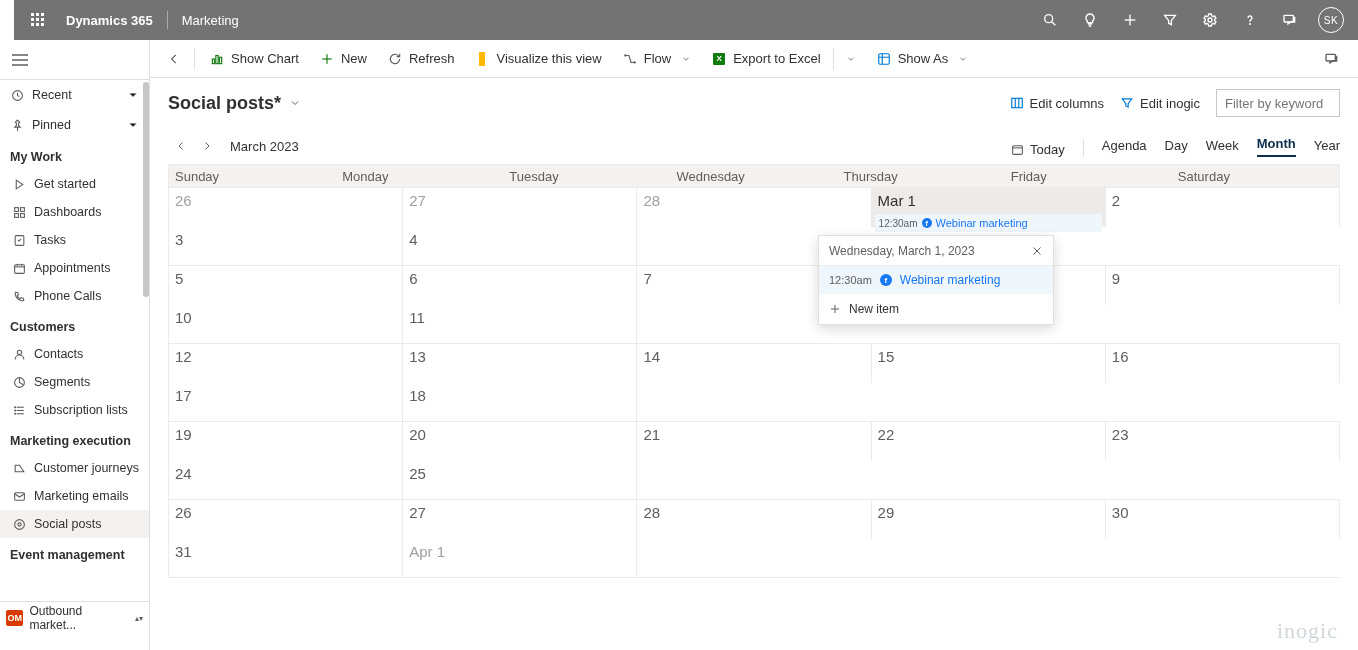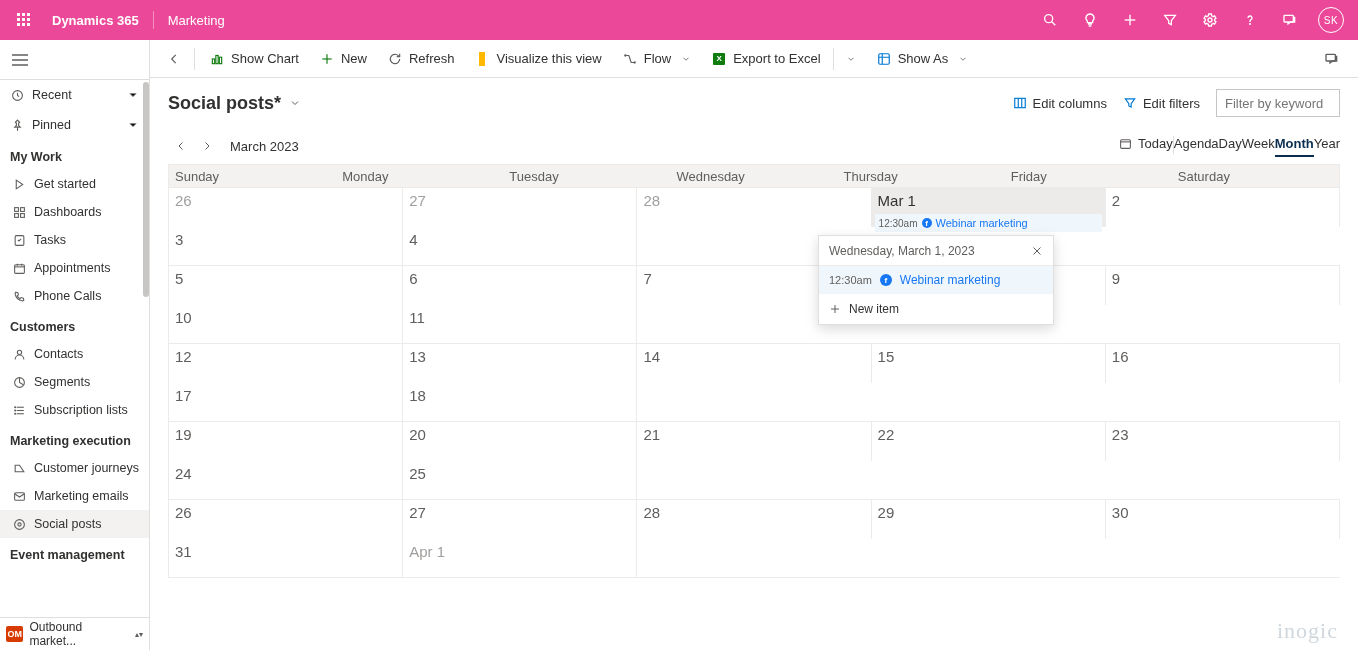--- a/index.html
+++ b/index.html
@@ -1,17 +1,17 @@
 <!DOCTYPE html>
 <html><head>
 <meta charset="utf-8">
 <style>
 * { margin:0; padding:0; box-sizing:border-box; font-family:"Segoe UI",Arial,sans-serif; }
 html,body { width:1358px; height:650px; overflow:hidden; background:#fff; color:#323130; }
-.topbar { height:40px; background:#ec4899; color:#fff; display:flex; align-items:center; padding:0 6px; font-size:13px; }
+.topbar { height:40px; background:#737373; color:#fff; display:flex; align-items:center; padding:0 6px; font-size:13px;margin-left:14px; }
 .topbar .waffle { width:36px; height:40px; display:flex; align-items:center; justify-content:center; cursor:pointer; }
 .waffle span { width:14px; height:14px; display:grid; grid-template-columns:repeat(3,3px); grid-template-rows:repeat(3,3px); gap:2px; }
 .waffle span i { background:#fff; width:3px; height:3px; display:block; }
 .topbar .brand { font-weight:600; padding:0 10px; }
 .topbar .divider { width:1px; height:18px; background:rgba(255,255,255,.4); margin:0 4px; }
 .topbar .module { padding:0 10px; }
 .topbar .spacer { flex:1; }
 .topbar .ticon { width:40px; height:40px; display:flex; align-items:center; justify-content:center; cursor:pointer; }
 .topbar .ticon svg { stroke:#fff; fill:none; }
 .avatar { width:26px;height:26px;border:1px solid #fff;border-radius:50%;display:flex;align-items:center;justify-content:center;font-size:10px;letter-spacing:.5px;margin:0 8px;cursor:pointer;}
@@ -20,40 +20,40 @@
 .hamburger { height:40px; border-bottom:1px solid #e1dfdd; display:flex;align-items:center;padding-left:12px;cursor:pointer;}
 .hamburger svg{stroke:#605e5c;}
 .sbscroll { position:absolute; right:0; top:42px; width:6px; height:215px; background:#c8c6c4; border-radius:3px;}
 .nav-sec-title { padding:10px 10px 6px 10px; font-weight:600; color:#323130; }
 .nav-item { height:28px; display:flex; align-items:center; padding:0 10px; cursor:pointer; gap:8px; border-left:2px solid transparent;}
 .nav-item.active { background:#f3f2f1; }
 .nav-ico{width:14px;height:14px;display:inline-flex;align-items:center;justify-content:center;color:#605e5c;}
 .nav-ico svg{stroke:#605e5c;fill:none;}
 .nav-top { height:30px; display:flex;align-items:center;justify-content:space-between;padding:0 10px;cursor:pointer;}
 .nav-top svg{stroke:#605e5c;}
-.area-switch{position:absolute;bottom:0;left:0;right:0;height:28px;border-top:1px solid #e1dfdd;display:flex;align-items:center;padding:16px 6px;gap:6px;}
+.area-switch{position:absolute;bottom:16px;left:0;right:0;height:28px;border-top:1px solid #e1dfdd;display:flex;align-items:center;padding:16px 6px;gap:6px;}
 .area-badge{background:#d83b01;color:#fff;width:18px;height:16px;display:flex;align-items:center;justify-content:center;font-size:9px;font-weight:600;border-radius:2px;}
 .area-switch .updown{margin-left:auto;display:flex;flex-direction:column;line-height:5px;font-size:8px;color:#605e5c;}
 .main { flex:1; height:610px; display:flex; flex-direction:column; }
 .cmdbar { height:38px; border-bottom:1px solid #e1dfdd; display:flex; align-items:center; padding:0 10px; gap:4px; font-size:13px;}
 .cmdbar .back{width:28px;height:28px;display:flex;align-items:center;justify-content:center;cursor:pointer;}
 .cmdbar .sep{width:1px;height:22px;background:#e1dfdd;margin:0 2px;}
 .cmd{height:38px;display:flex;align-items:center;gap:6px;padding:0 8px;cursor:pointer;}
 .cmd .cico{width:16px;height:16px;display:flex;align-items:center;justify-content:center;}
 .chev{margin-left:4px;}
 .cmdbar .right{margin-left:auto;display:flex;align-items:center;}
 .viewhead { height:50px; display:flex; align-items:center; padding:0 18px; gap:8px; }
 .viewname { font-size:18px; font-weight:600; }
 .viewhead .vright { margin-left:auto; display:flex; align-items:center; gap:16px; font-size:13px; }
 .txtfilter{border:1px solid #c8c6c4;height:28px;width:124px;padding:0 8px;font-size:13px;}
 .calhead { height:36px; display:flex; align-items:center; padding:0 18px; font-size:13px; }
 .calhead .navbtn{width:26px;height:26px;display:flex;align-items:center;justify-content:center;cursor:pointer;}
 .calhead .navbtn svg{stroke:#605e5c;}
 .calhead .mlabel{margin-left:10px;}
-.calhead .vmodes{margin-left:auto;display:flex;align-items:flex-start;}
+.calhead .vmodes{margin-left:auto;display:flex;align-items:flex-end;gap:18px;}
 .vmode{cursor:pointer;padding-bottom:4px;}
 .vmode.active{border-bottom:2px solid #0b2e4f;color:#0b2e4f;font-weight:600;}
 .vsep{width:1px;height:18px;background:#e1dfdd;}
 .calgrid{flex:1;display:flex;flex-direction:column;padding:0 18px;}
 .dayrow{display:grid;grid-template-columns:repeat(7,1fr);height:24px;background:#f3f2f1;border:1px solid #edebe9;font-size:13px;}
 .dayrow div{display:flex;align-items:center;padding-left:6px;color:#605e5c;}
 .weekrow{display:grid;grid-template-columns:repeat(5,1fr);height:78px;border-left:1px solid #edebe9;border-bottom:1px solid #edebe9;}
 .cell{border-right:1px solid #edebe9;padding:4px 6px;font-size:14px;color:#605e5c;position:relative;}
 .cell .dnum{font-size:15px;}
 .cell.prev,.cell.next{color:#a19f9d;}
@@ -395,21 +395,21 @@
               <rect x="3" y="4" width="18" height="16"></rect>
               <line x1="9" y1="4" x2="9" y2="20"></line>
               <line x1="15" y1="4" x2="15" y2="20"></line>
             </svg>
             <span>Edit columns</span>
           </span>
       <span class="link">
             <svg width="14" height="14" viewBox="0 0 24 24" stroke="#0078d4" stroke-width="2" fill="none">
               <path d="M4 5h16l-6 8v6l-4-2v-4z"></path>
             </svg>
-            <span>Edit filters</span>
+            <span>Edit inogic</span>
           </span>
       <input class="txtfilter" placeholder="Filter by keyword" style="">
     </div>
   </div>
 
   <div class="calhead">
     <div class="navbtn">
           <svg width="12" height="12" viewBox="0 0 24 24" stroke-width="2" fill="none">
             <path d="M15 5l-7 7 7 7"></path>
           </svg>

